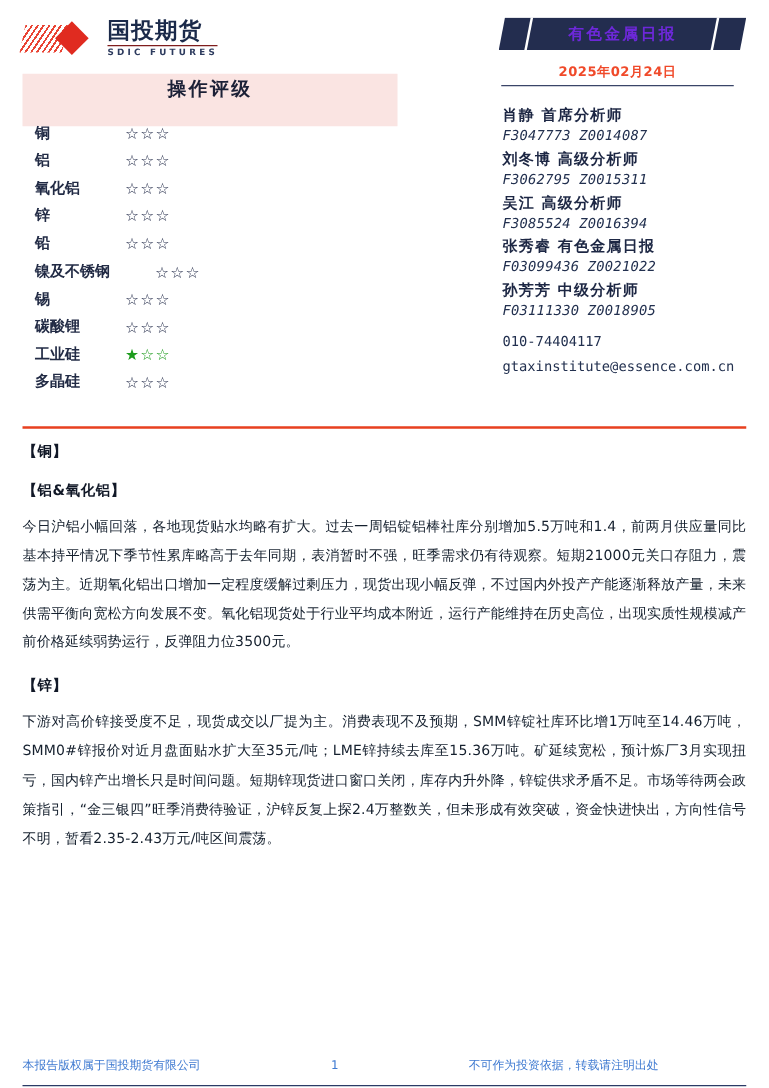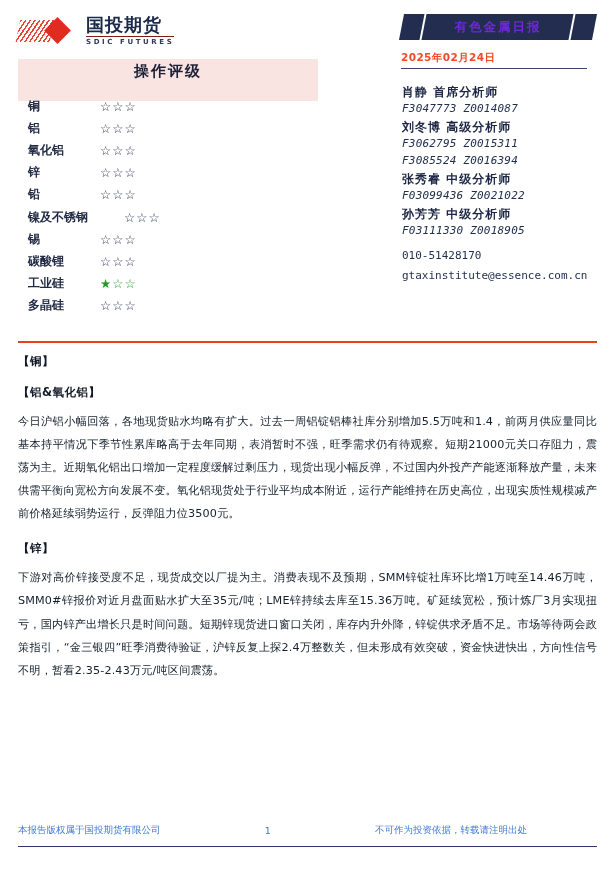--- a/index.html
+++ b/index.html
@@ -76,21 +76,21 @@
   .report-banner .slash-r {
     position:absolute; left:172px; top:0; width:2px; height:26px;
     background:#ffffff; transform:skewX(-11deg);
   }
   .report-banner .title {
     position:absolute; inset:0; display:flex; align-items:center;
     justify-content:center; color:#6d28d9; font-size:12.5px;
     font-weight:bold; letter-spacing:2px;
   }
   .report-date {
-    margin-top:11px; width:186px; margin-left:6px;
+    margin-top:11px; text-align:center; width:186px; margin-left:6px;
     font-size:10.5px; font-weight:bold; color:#f04a2a; letter-spacing:0.4px;
     padding-bottom:3px; border-bottom:1px solid #3a4568;
   }
   .analysts { margin-top:15px; padding-left:7px; }
   .an-name {
     font-size:12px; font-weight:bold; color:#1d2744;
     margin-bottom:1px; letter-spacing:1px;
   }
   .an-code {
     font-size:11px; color:#22304f; margin-bottom:4px; letter-spacing:0.2px;
@@ -119,21 +119,21 @@
     font-size:11.5px; font-weight:bold; color:#111827;
     margin-bottom:10px; letter-spacing:0.5px;
   }
   .sec-body {
     font-size:11.2px; color:#15202e; line-height:2.06;
     text-align:justify; letter-spacing:0.15px;
   }
 
   
   .footer {
-    position:absolute; left:0; bottom:23px; width:545px;
+    position:absolute; left:0; bottom:1px; width:545px;
     padding:0 18px;
   }
   .footer-rule { width:579px; height:1px; background:#2b3b66; margin-top:5px; }
   .footer-row {
     display:flex; align-items:center; justify-content:space-between;
     font-size:9.5px; color:#3f7ad1; padding-bottom:4px;
   }
   .footer-page { flex:0 0 auto; }
 </style>
 </head>
@@ -213,34 +213,35 @@
       <div class="analysts">
         <div>
           <div class="an-name">肖静 首席分析师</div>
           <div class="an-code">F3047773 Z0014087</div>
         </div>
         <div>
           <div class="an-name">刘冬博 高级分析师</div>
           <div class="an-code">F3062795 Z0015311</div>
         </div>
         <div>
+          <div class="an-name">吴江 高级分析师</div>
           <div class="an-code">F3085524 Z0016394</div>
         </div>
         <div>
-          <div class="an-name">张秀睿 中级分析师</div>
+          <div class="an-name">张秀睿 有色金属日报</div>
           <div class="an-code">F03099436 Z0021022</div>
         </div>
         <div>
           <div class="an-name">孙芳芳 中级分析师</div>
           <div class="an-code">F03111330 Z0018905</div>
         </div>
       </div>
 
       <div class="contact">
-        <div class="contact-phone">010-51428170</div>
+        <div class="contact-phone">010-74404117</div>
         <div class="contact-mail">gtaxinstitute@essence.com.cn</div>
       </div>
     </div>
 
     <div class="head-rule"></div>
   </div>
 
   <div class="body">
     <div class="section">
       <div class="sec-title">【铜】</div>

